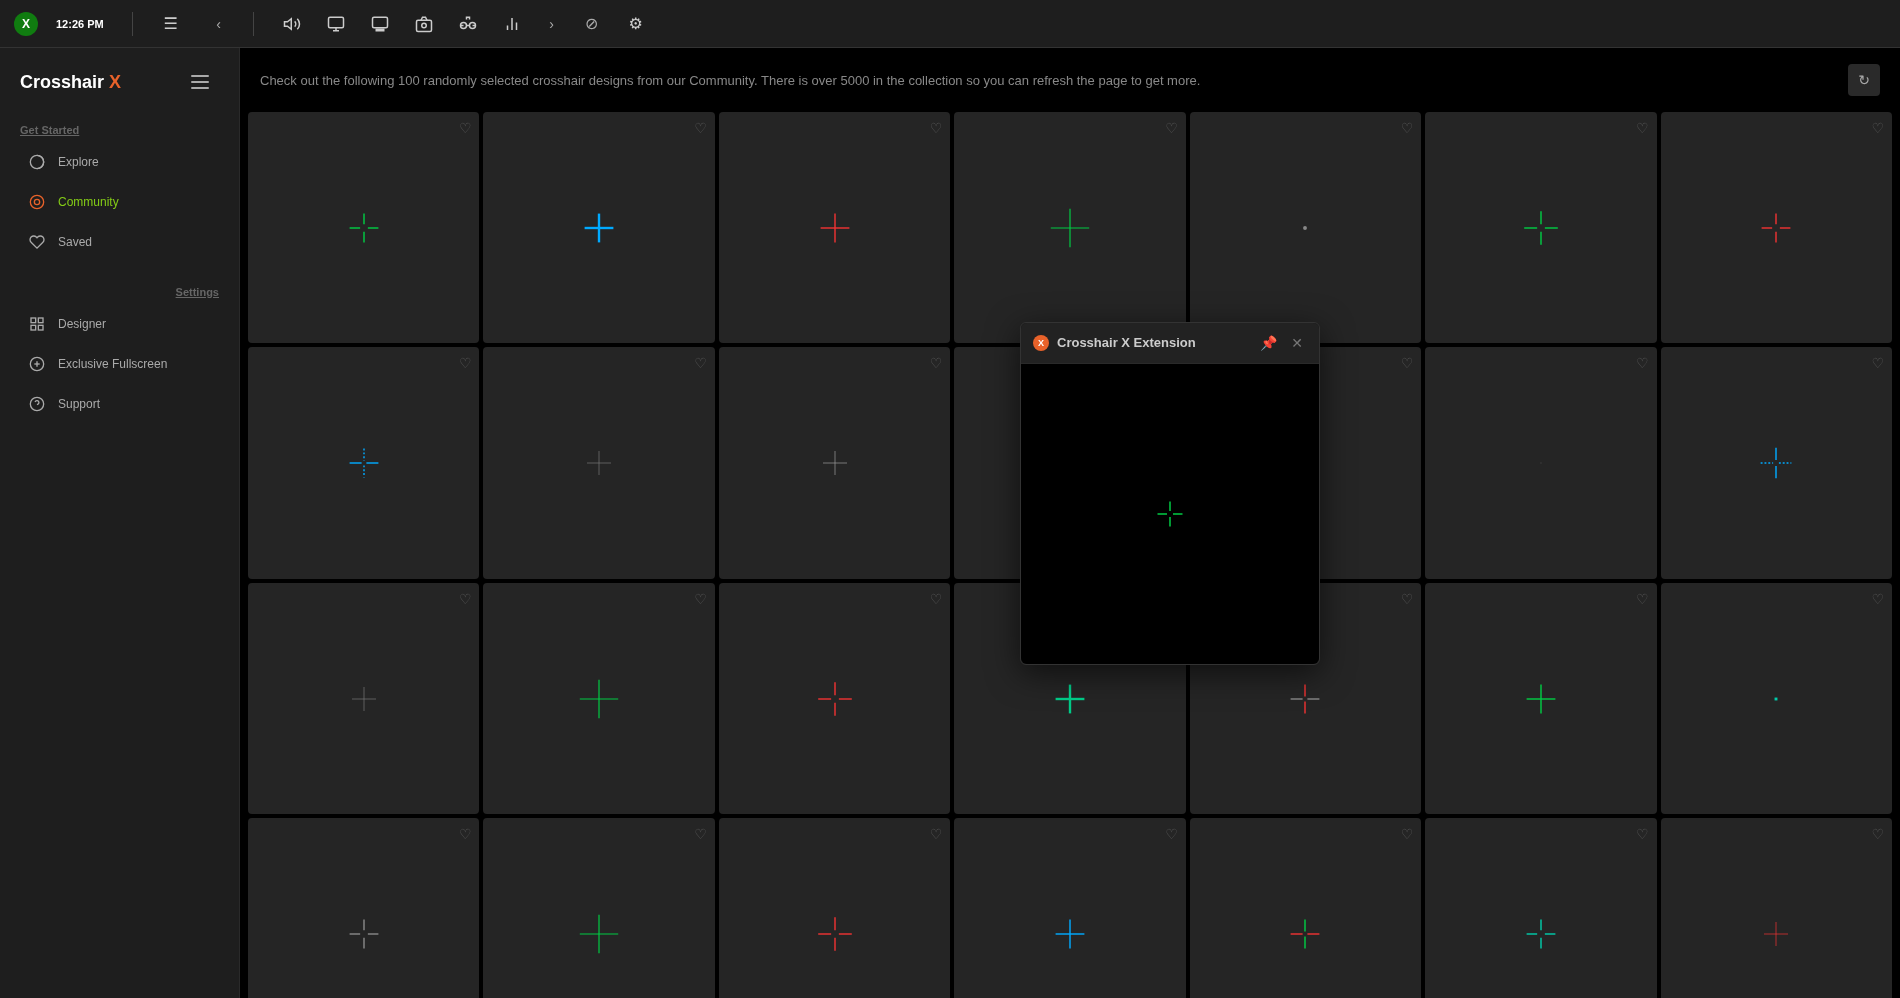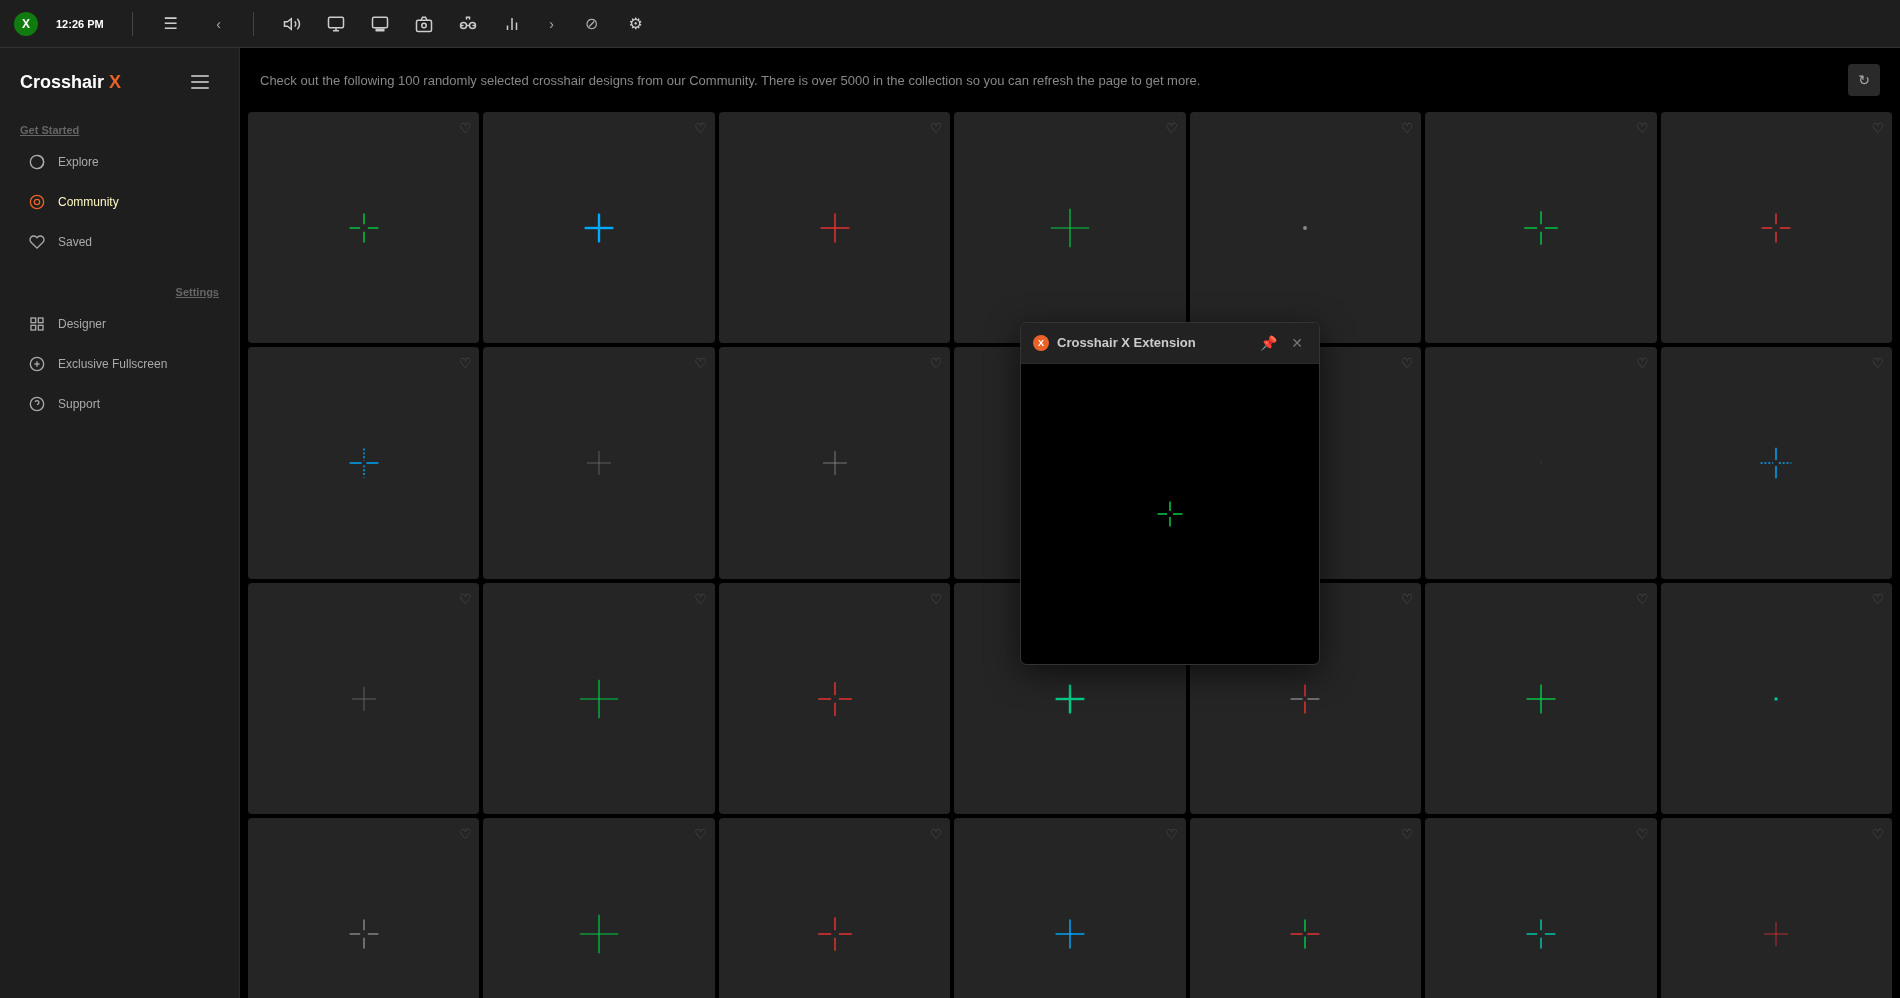--- a/index.html
+++ b/index.html
@@ -419,21 +419,21 @@
       </span>
       <span>Explore</span>
     </div>
     <div class="sidebar-item active">
       <span class="sidebar-item-icon" style="color:#e8622a;">
         <svg width="16" height="16" viewBox="0 0 24 24" fill="none" stroke="currentColor" stroke-width="2">
             <circle cx="12" cy="12" r="10"></circle>
             <circle cx="12" cy="12" r="4"></circle>
           </svg>
       </span>
-      <span style="color:#fef9c3;">Community</span>
+      <span style="color:#84cc16;">Community</span>
     </div>
     <div class="sidebar-item">
       <span class="sidebar-item-icon">
         <svg width="16" height="16" viewBox="0 0 24 24" fill="none" stroke="currentColor" stroke-width="2">
             <path d="M20.84 4.61a5.5 5.5 0 0 0-7.78 0L12 5.67l-1.06-1.06a5.5 5.5 0 0 0-7.78 7.78l1.06 1.06L12 21.23l7.78-7.78 1.06-1.06a5.5 5.5 0 0 0 0-7.78z"></path>
           </svg>
       </span>
       <span>Saved</span>
     </div>
 

